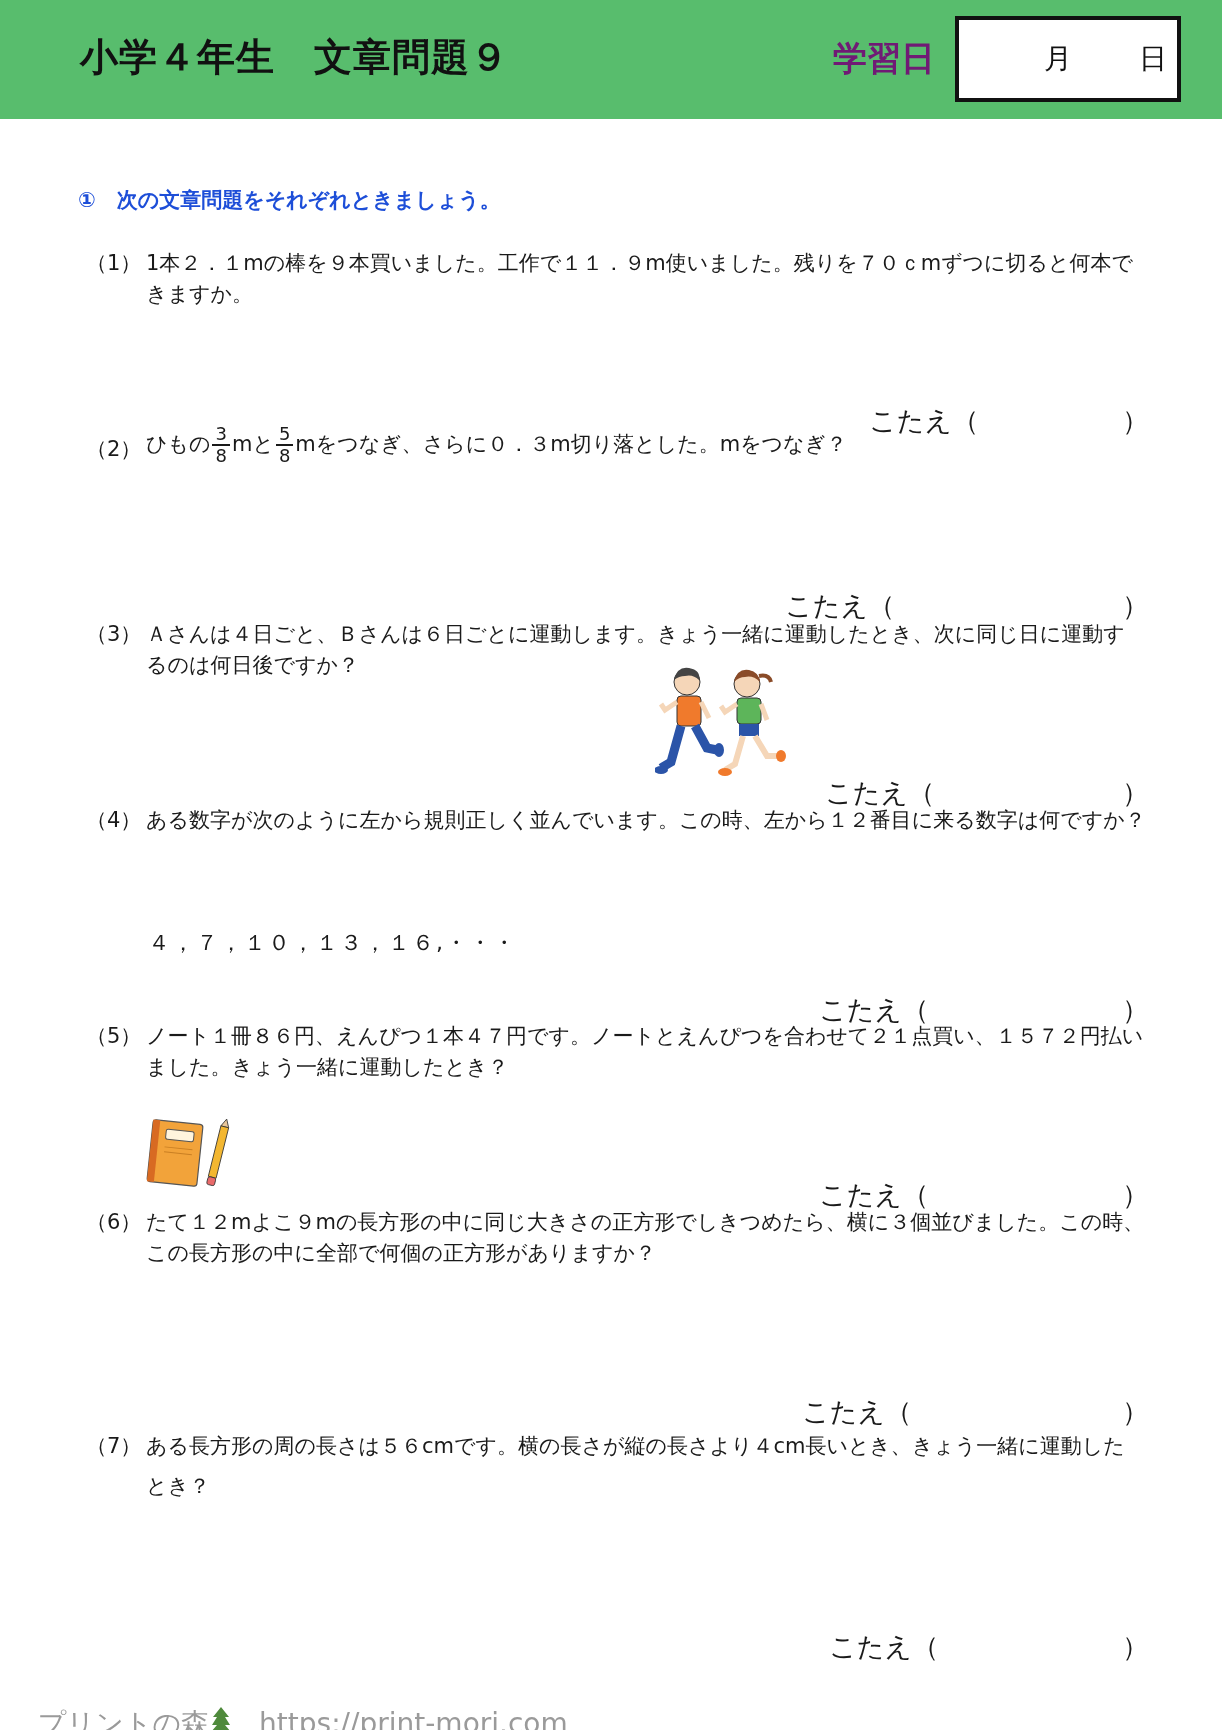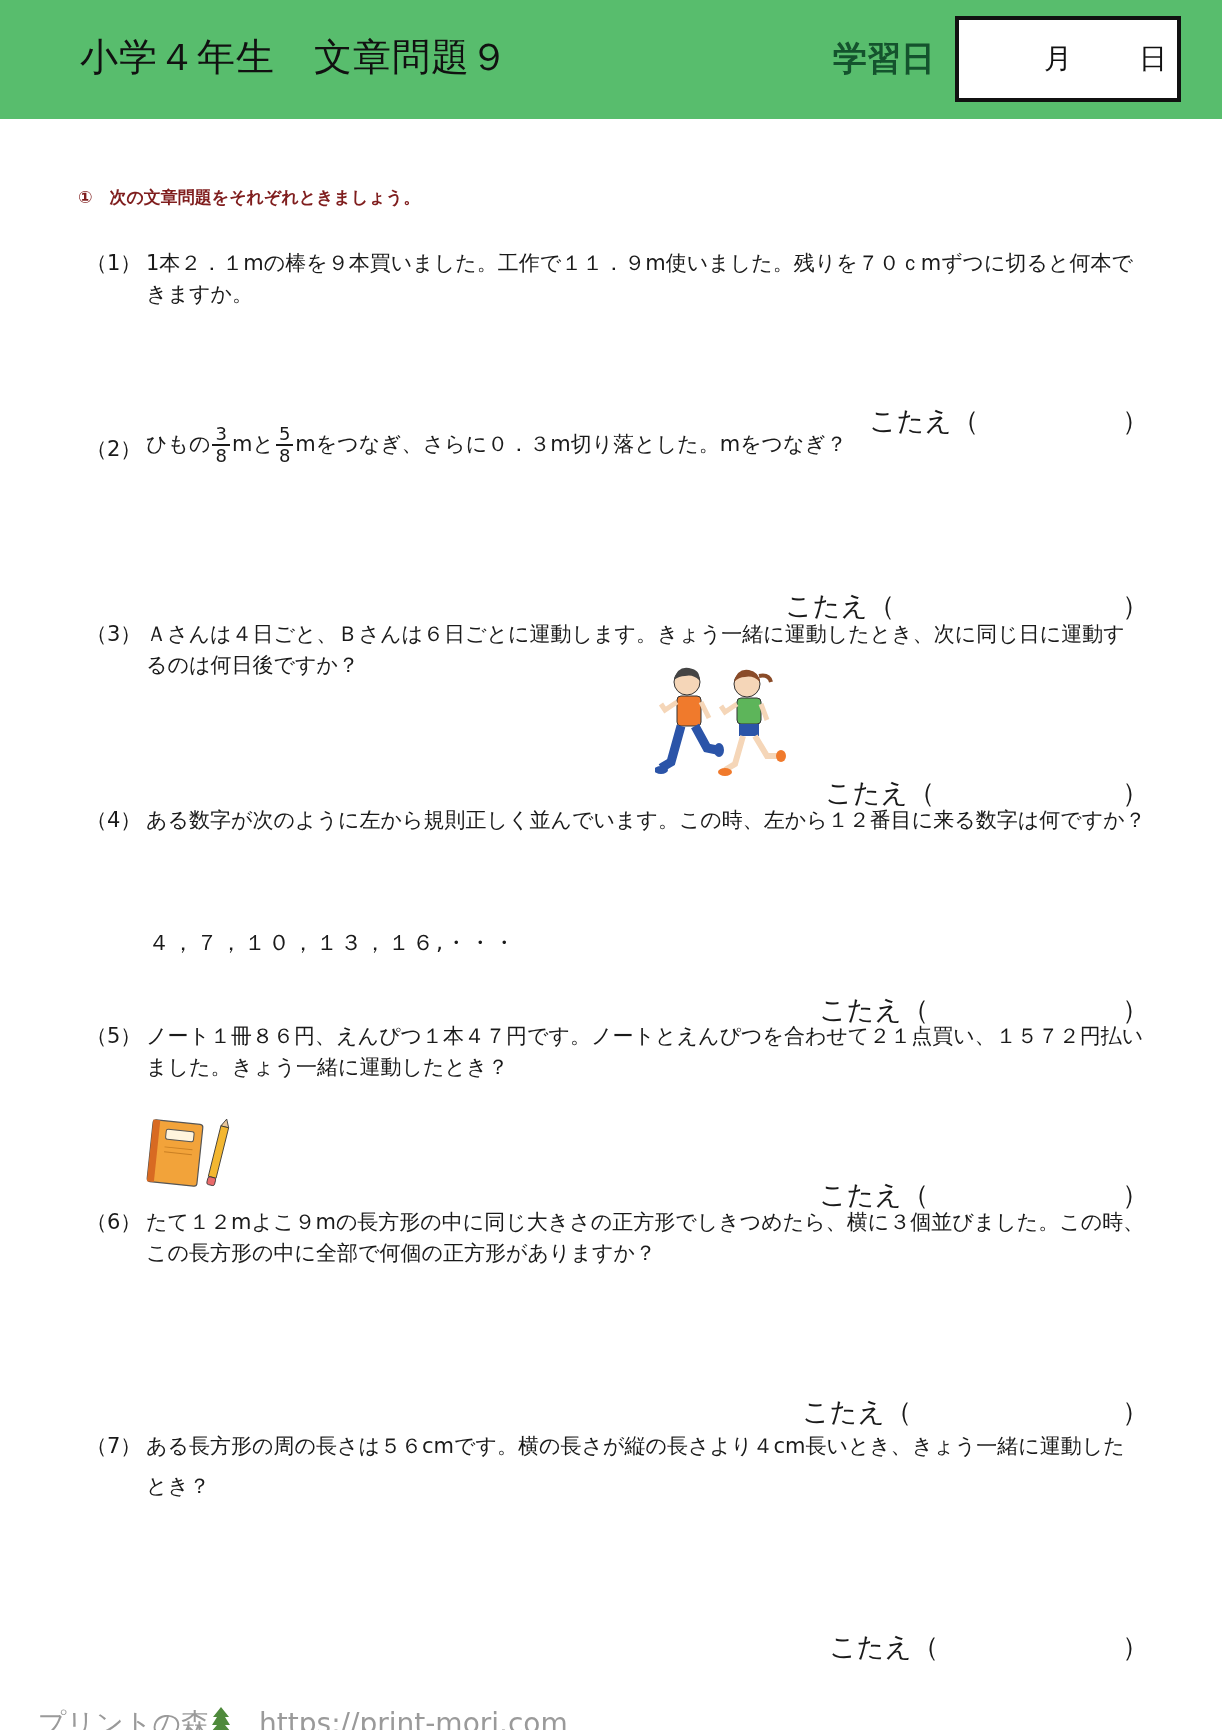--- a/index.html
+++ b/index.html
@@ -1,24 +1,24 @@
 <!DOCTYPE html>
 <html><head>
 <meta charset="utf-8">
 <style>
   html, body { margin:0; padding:0; background:#ffffff; }
   body { width:1222px; height:1730px; position:relative; overflow:hidden;
          font-family:"DejaVu Sans","Liberation Sans",sans-serif; color:#1a1a1a; }
   .header { position:absolute; left:0; top:0; width:1222px; height:119px; background:#58bd6d; }
-  .title { position:absolute; left:80px; top:32px; font-size:38px; font-weight:normal; color:#111; letter-spacing:1px; white-space:pre;text-align:center; }
-  .date-label { position:absolute; left:833px; top:36px; font-size:34px; font-weight:bold; color:#14532d; }
+  .title { position:absolute; left:80px; top:32px; font-size:38px; font-weight:bold; color:#111; letter-spacing:1px; white-space:pre;text-align:center; }
+  .date-label { position:absolute; left:833px; top:36px; font-size:34px; font-weight:bold; color:#701a75; }
   .date-box { position:absolute; left:955px; top:16px; width:218px; height:78px; background:#fff; border:4px solid #111; box-sizing:content-box; }
   .date-month { position:absolute; left:85px; top:20px; font-size:28px; color:#111; }
   .date-day { position:absolute; left:180px; top:20px; font-size:28px; color:#111; }
-  .instruction { position:absolute; left:78px; top:186px; font-size:17px; font-weight:bold; color:#7f1d1d; white-space:pre; }
+  .instruction { position:absolute; left:78px; top:186px; font-size:21px; font-weight:bold; color:#1d4ed8; white-space:pre; }
   .q { position:absolute; left:86px; width:1060px; font-size:21px; line-height:31px; color:#1a1a1a; }
   .q .num { position:absolute; left:0; top:0; }
   .q .body { margin-left:60px; }
   .answer { position:absolute; font-size:27px; color:#1a1a1a; white-space:pre; }
   .answer .close { position:absolute; left:0; }
   .frac { display:inline-block; vertical-align:middle; text-align:center; font-size:18px; line-height:20px; margin:0 2px; }
   .frac .n { display:block; border-bottom:2px solid #1a1a1a; padding:0 3px; }
   .frac .d { display:block; }
   .seq { position:absolute; left:148px; top:928px; font-size:22px; letter-spacing:2px; white-space:pre; }
   .footer { position:absolute; left:20px; top:1672px; font-size:28px; color:#9a9a9a; white-space:pre; }

